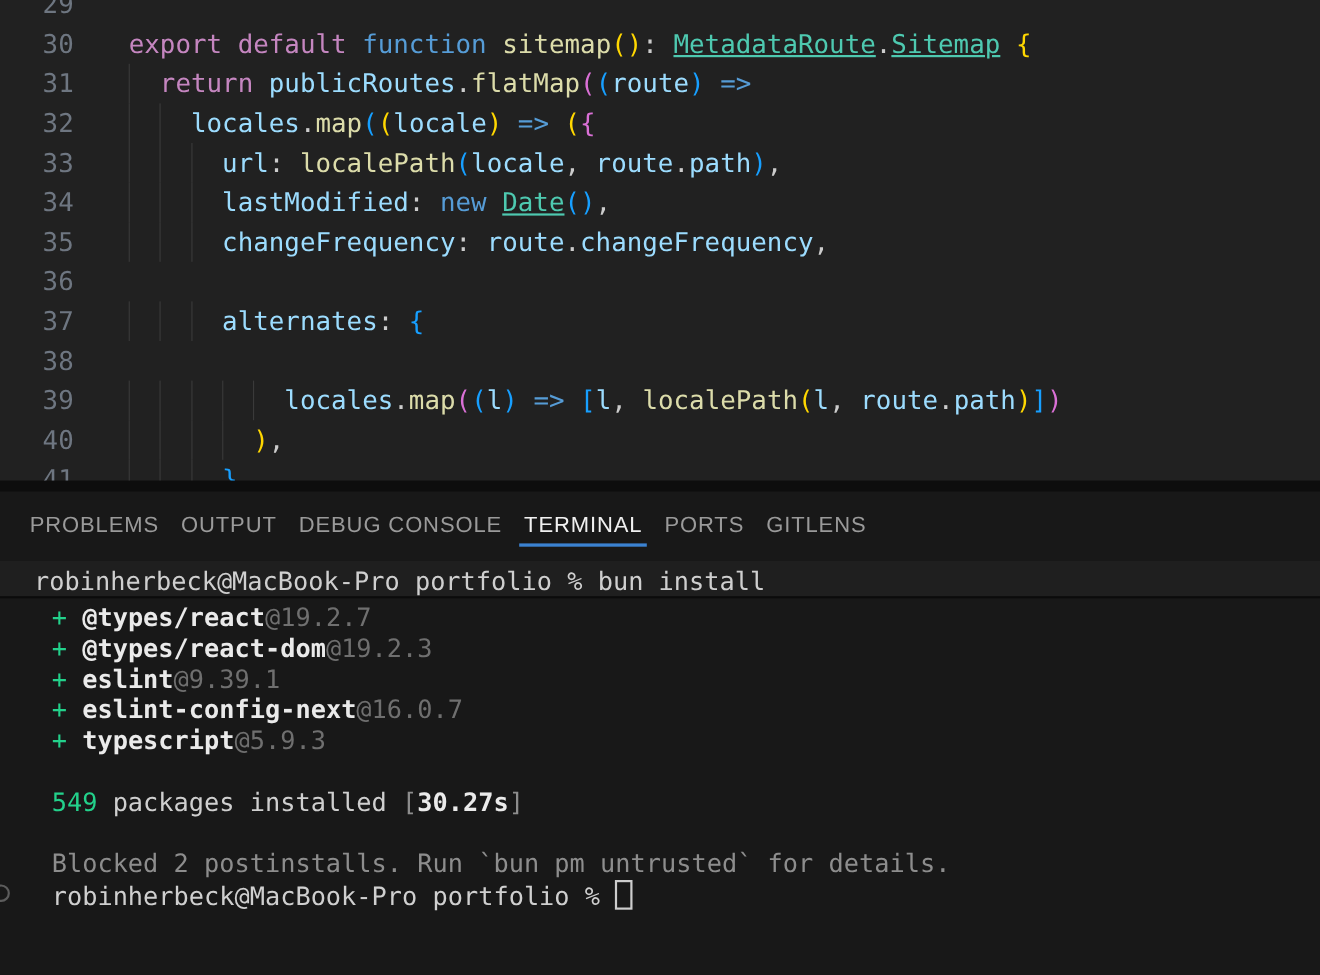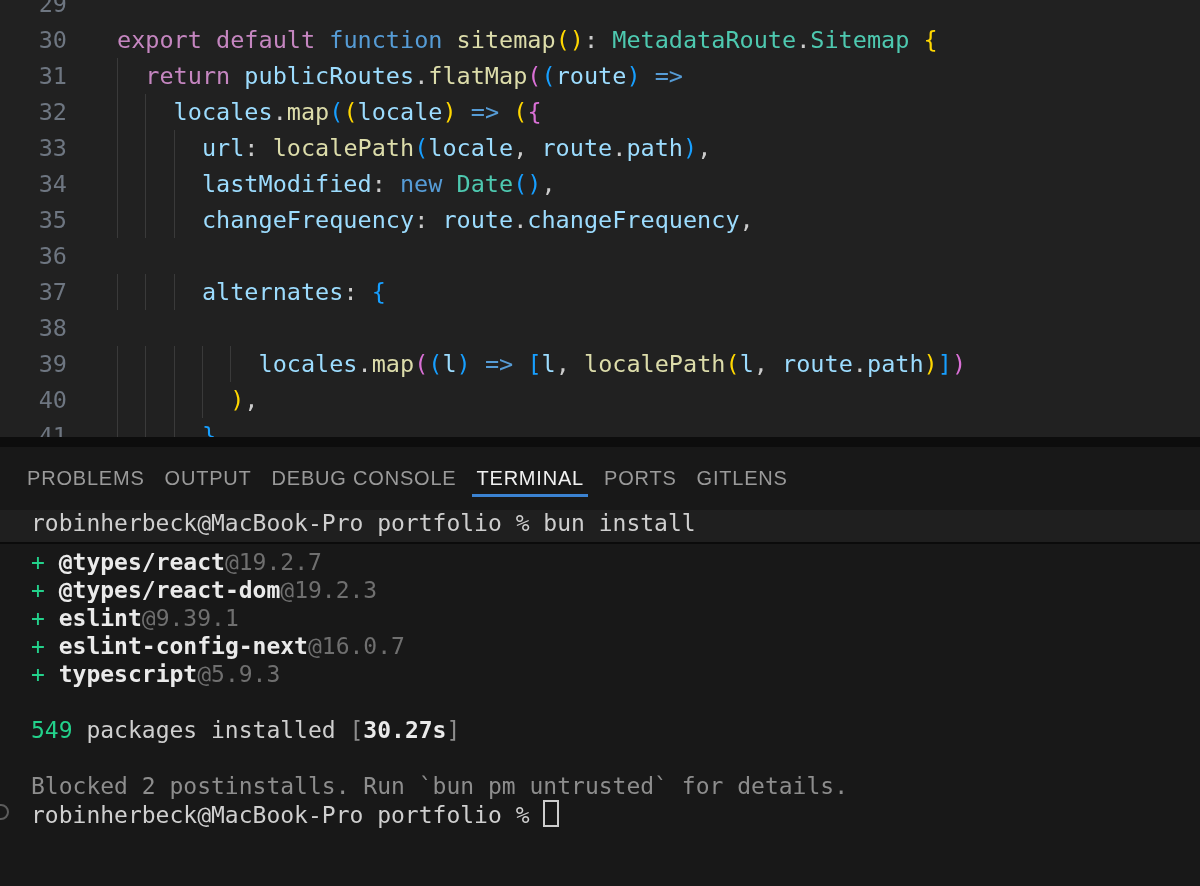--- a/index.html
+++ b/index.html
@@ -18,21 +18,21 @@
   .ln{
     width:67px;flex:none;text-align:right;color:var(--linenum,#6e7681);
     font-size:23.5px;user-select:none;
   }
   .code{
     position:relative;margin-left:50px;white-space:pre;height:36px;line-height:36px;
     color:var(--d,#ccc);
   }
   .g{position:absolute;top:0;bottom:0;width:1px;background:var(--guide,#3a3a3a);}
   .tk-kw{color:var(--kw,#C586C0);text-align:right;} .tk-kb{color:var(--kb,#569CD6);}
-  .tk-fn{color:var(--fn,#DCDCAA);} .tk-ty{color:var(--ty,#4EC9B0);}
+  .tk-fn{color:var(--fn,#DCDCAA);} .tk-ty{color:var(--ty,#4EC9B0);text-decoration:underline;}
   .tk-vb{color:var(--vb,#9CDCFE);} .tk-d{color:var(--d,#cccccc);}
   .tk-b1{color:var(--b1,#FFD700);} .tk-b2{color:var(--b2,#DA70D6);}
   .tk-b3{color:var(--b3,#179FFF);}
   
   .divider{position:absolute;left:0;top:437px;width:1200px;height:10px;background:var(--divider,#0d0d0d);}
   
   .panel{position:absolute;left:0;top:447px;width:1200px;height:439px;background:var(--panel-bg,#181818);}
   .tabs{
     height:63px;display:flex;align-items:center;gap:20px;padding-left:27px;
     font-family:"Liberation Sans",sans-serif;font-size:20px;letter-spacing:.8px;
@@ -41,26 +41,26 @@
   .tab{position:relative;cursor:pointer;}
   .tab.active{color:var(--tab-active,#f0f0f0);}
   .tab.active::after{
     content:"";position:absolute;left:-4px;right:-4px;bottom:-7px;height:3px;
     background:var(--tab-underline,#3b82d1);
   }
   
   .term-cmd{
     position:absolute;left:0;top:63px;width:1200px;height:34px;
     background:var(--cmdrow-bg,#1f1f1f);border-bottom:2px solid #0b0b0b;
-    display:flex;align-items:flex-start;padding-left:31px;box-sizing:border-box;
+    display:flex;align-items:flex-end;padding-left:31px;box-sizing:border-box;
     font-size:23px;color:var(--term-fg,#cfcfcf);white-space:pre;
   }
   .term-rows{position:absolute;left:0;top:101px;width:1200px;}
   .trow{
-    height:28px;line-height:28px;padding-left:31px;font-size:23px;white-space:pre;
+    height:28px;line-height:28px;padding-left:47px;font-size:23px;white-space:pre;
     color:var(--term-fg,#cfcfcf);position:relative;
   }
   .t-green{color:var(--term-green,#23d18b);}
   .t-bold{color:var(--term-bold,#eaeaea);font-weight:bold;}
   .t-ver{color:var(--term-ver,#6f6f6f);}
   .t-dim{color:var(--term-dim,#8d8d8d);}
   .cursor{
     display:inline-block;width:12px;height:23px;border:2px solid #cdcdcd;
     vertical-align:-4px;box-sizing:content-box;
   }

